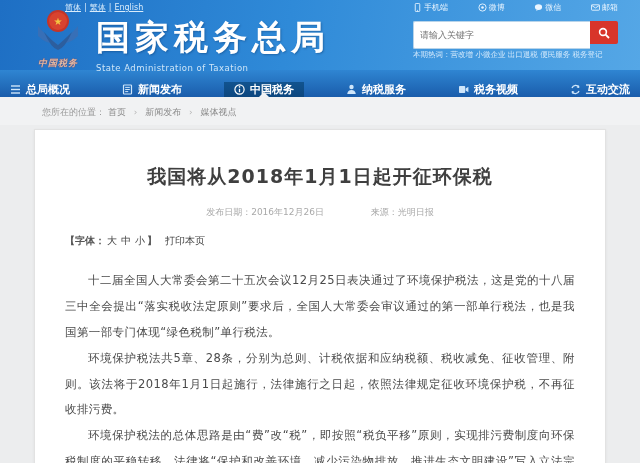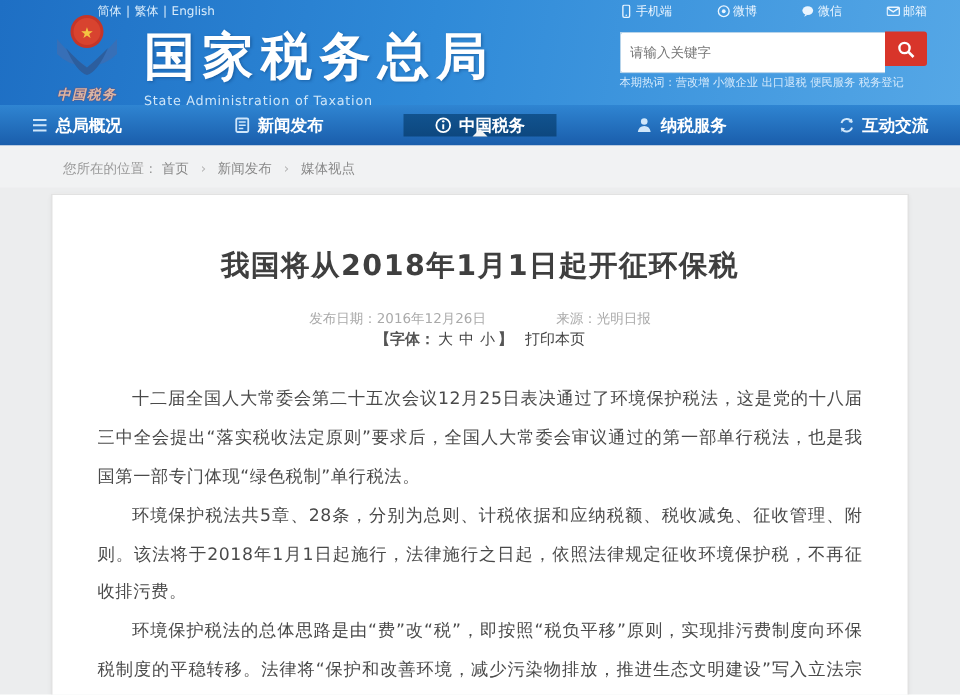--- a/index.html
+++ b/index.html
@@ -5,21 +5,21 @@
   * { margin:0; padding:0; box-sizing:border-box; }
   html,body { width:640px; height:463px; overflow:hidden; }
   body { font-family:"DejaVu Sans","Liberation Sans",sans-serif; background:#ecedee; }
 
   
   .site-header{
     position:relative; height:70px;
     background:linear-gradient(100deg,#1e6fc4 0%,#2f8ad8 45%,#55a7e6 100%);
     color:#fff;
   }
-  .top-links{ position:absolute; top:2px; left:62px; font-size:8px; color:#d9ecfb; }
+  .top-links{ position:absolute; top:2px; left:62px; font-size:8px; color:#d9ecfb;text-decoration:underline; }
   .top-links a{ color:#d9ecfb; text-decoration:none; margin:0 3px; cursor:pointer; }
   .logo-area{ position:absolute; left:28px; top:8px; width:60px; text-align:center; }
   .logo-caption{ font-size:9px; color:#e8d9d0; font-style:italic; font-weight:bold;
     text-shadow:0 0 1px #a33; color:#d8b8a8; margin-top:1px; letter-spacing:1px;}
   .site-title-wrap{ position:absolute; left:96px; top:15px; }
   .site-title{ font-size:34px; font-weight:bold; letter-spacing:5px; color:#fff;
     text-shadow:1px 1px 2px rgba(0,40,90,.35); }
   .site-subtitle{ font-size:8.5px; color:#cfe6f8; letter-spacing:.5px; margin-top:2px; }
 
   .header-right{ position:absolute; right:22px; top:2px; width:205px; }
@@ -29,21 +29,21 @@
   .search-row{ display:flex; margin-top:8px; height:23px; }
   .search-input{ flex:1; height:23px; border:1px solid #b8d4ea; border-right:none;
     font-size:9px; padding:13px 6px; color:#555; outline:none; border-radius:2px 0 0 2px; }
   .search-btn{ width:28px; height:23px; background:#d8352a; border:none; cursor:pointer;
     display:flex; align-items:center; justify-content:center; border-radius:0 2px 2px 0; }
   .search-btn svg{ width:12px; height:12px; }
   .hot-words{ font-size:7.5px; color:#d5eafc; margin-top:6px; white-space:nowrap; overflow:hidden; }
 
   
   .main-nav{ height:27px; background:linear-gradient(#2f85d2,#1a5dab);
-    display:flex; align-items:center;gap:32px; }
+    display:flex; align-items:flex-end;gap:32px; }
   .nav-item{ flex:1; display:flex; align-items:center; justify-content:center; gap:5px;
     color:#fff; font-size:11px; font-weight:bold; cursor:pointer; position:relative; }
   .nav-item svg{ width:11px; height:11px; }
   .nav-item.active{ background:linear-gradient(#11538f,#0d477f); }
   .nav-caret{ position:absolute; bottom:0; left:50%; margin-left:-5px; width:0; height:0;
     border-left:5px solid transparent; border-right:5px solid transparent;
     border-bottom:5px solid #f2f3f4; }
 
   
   .breadcrumb{ padding:9px 0 6px 42px; font-size:9px; color:#9a9a9a; background:#f1f2f3; }
@@ -51,21 +51,21 @@
   .crumb-sep{ margin:0 5px; color:#b5b5b5; }
 
   
   .content-panel{ width:572px; margin:4px auto 0; background:#fff;
     border:1px solid #e2e2e2; box-shadow:0 1px 3px rgba(0,0,0,.06);
     min-height:336px; padding:34px 30px 26px; }
   .article-title{ text-align:center; font-size:19px; font-weight:bold; color:#3f3f3f;
     letter-spacing:1px; }
   .article-meta{ text-align:center; font-size:9px; color:#a9a9a9; margin-top:16px; }
   .article-meta span{ margin:15px 22px; }
-  .article-toolbar{ text-align:center; font-size:10px; color:#555; }
+  .article-toolbar{ text-align:left; font-size:10px; color:#555; margin-top:15px; }
   .article-toolbar .fs{ cursor:pointer; margin:0 2px; color:#444; }
   .article-toolbar .print{ cursor:pointer; margin-left:8px; color:#444; }
   .article-body{ margin-top:20px; }
   .article-body p{ font-size:11.5px; color:#4a4a4a; line-height:2.25; text-indent:2em;
     text-align:justify; letter-spacing:.4px; }
 </style>
 </head>
 <body>
 
 <div class="site-header">
@@ -166,20 +166,27 @@
   </div>
   <div class="nav-item">
     <svg viewBox="0 0 11 11">
         <circle cx="5.5" cy="3" r="2.2" fill="#cfe6fa"></circle>
         <path d="M1.2 10 Q1.8 6 5.5 6 Q9.2 6 9.8 10 Z" fill="#cfe6fa"></path>
       </svg>
     <span>纳税服务</span>
   </div>
   <div class="nav-item">
     <svg viewBox="0 0 11 11">
+        <rect x="1" y="2" width="6.2" height="7" rx="0.8" fill="#cfe6fa"></rect>
+        <path d="M7.6 4.4 L10.4 2.8 L10.4 8.2 L7.6 6.6 Z" fill="#cfe6fa"></path>
+      </svg>
+    <span>税务视频</span>
+  </div>
+  <div class="nav-item">
+    <svg viewBox="0 0 11 11">
         <path d="M2 4 A3.8 3.8 0 0 1 9 3.4" fill="none" stroke="#cfe6fa" stroke-width="1.3"></path>
         <path d="M9 7 A3.8 3.8 0 0 1 2 7.6" fill="none" stroke="#cfe6fa" stroke-width="1.3"></path>
         <path d="M9 1 L9.2 4 L6.6 3.4 Z" fill="#cfe6fa"></path>
         <path d="M2 10 L1.8 7 L4.4 7.6 Z" fill="#cfe6fa"></path>
       </svg>
     <span>互动交流</span>
   </div>
 </div>
 
 <div class="breadcrumb">

